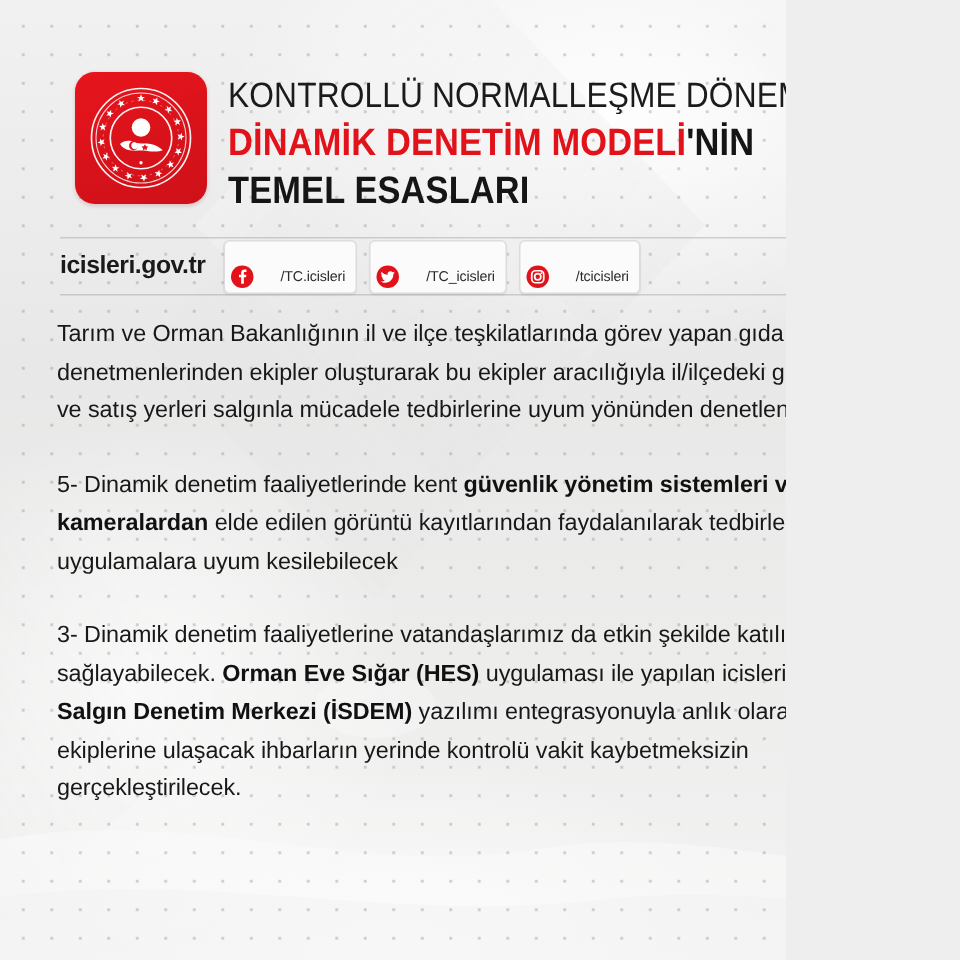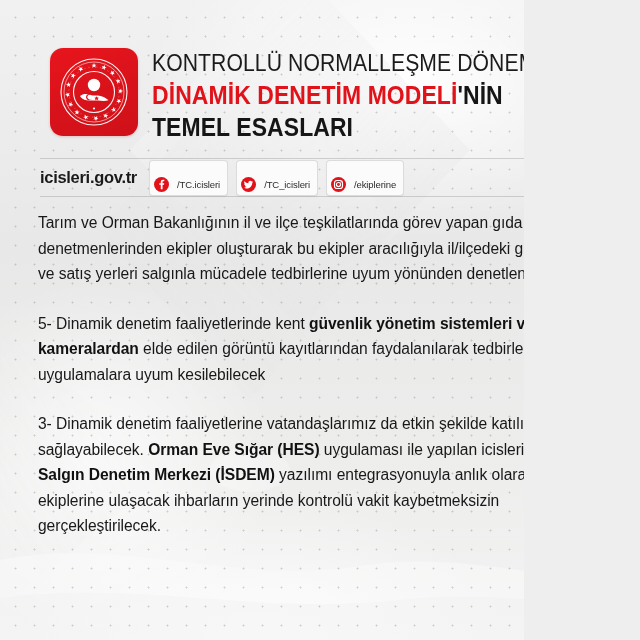--- a/index.html
+++ b/index.html
@@ -133,21 +133,21 @@
     font-size: 16.5px;
     font-weight: 700;
     color: #1a1a1a;
     letter-spacing: -0.3px;
     margin-right: 4px;
     white-space: nowrap;
   }
   .badge {
     display: flex;
     align-items: center;
-    gap: 8px;
+    gap: 18px;
     background: #fbfbfb;
     border: 1px solid rgba(150,150,155,0.30);
     border-radius: 4px;
     padding: 16px 7px 3px 4px;
     box-shadow: 0 1px 1px rgba(0,0,0,0.05);
     white-space: nowrap;
   }
   .badge-icon {
     width: 15px;
     height: 15px;
@@ -319,21 +319,21 @@
     </div>
 
     <div class="badge">
       <span class="badge-icon">
         <svg width="15" height="15" viewBox="0 0 15 15" xmlns="http://www.w3.org/2000/svg" aria-hidden="true">
           <rect x="3.5" y="3.5" width="8" height="8" rx="2.5" fill="none" stroke="#ffffff" stroke-width="1.15"></rect>
           <circle cx="7.5" cy="7.5" r="2.05" fill="none" stroke="#ffffff" stroke-width="1.15"></circle>
           <circle cx="9.95" cy="5.1" r="0.62" fill="#ffffff"></circle>
         </svg>
       </span>
-      <span class="badge-label">/ekiplerine</span>
+      <span class="badge-label">/tcicisleri</span>
     </div>
   </div>
 
   <div class="body-copy">
       <p class="para"><span>Tarım ve Orman Bakanlığının il ve ilçe teşkilatlarında görev yapan gıda denetmenlerinden ekipler oluşturarak bu ekipler aracılığıyla il/ilçedeki gıda üretim ve satış yerleri salgınla mücadele tedbirlerine uyum yönünden denetlenecek.</span></p>
       <p class="para"><span>5- Dinamik denetim faaliyetlerinde kent </span><b>güvenlik yönetim sistemleri ve kameralardan</b><span> elde edilen görüntü kayıtlarından faydalanılarak tedbirlere aykırı uygulamalara uyum kesilebilecek</span></p>
       <p class="para"><span>3- Dinamik denetim faaliyetlerine vatandaşlarımız da etkin şekilde katılım sağlayabilecek. </span><b>Orman Eve Sığar (HES)</b><span> uygulaması ile yapılan icisleri </span><b>İl/İlçe Salgın Denetim Merkezi (İSDEM)</b><span> yazılımı entegrasyonuyla anlık olarak denetim ekiplerine ulaşacak ihbarların yerinde kontrolü vakit kaybetmeksizin gerçekleştirilecek.</span></p>
     </div>
 
 </div>

